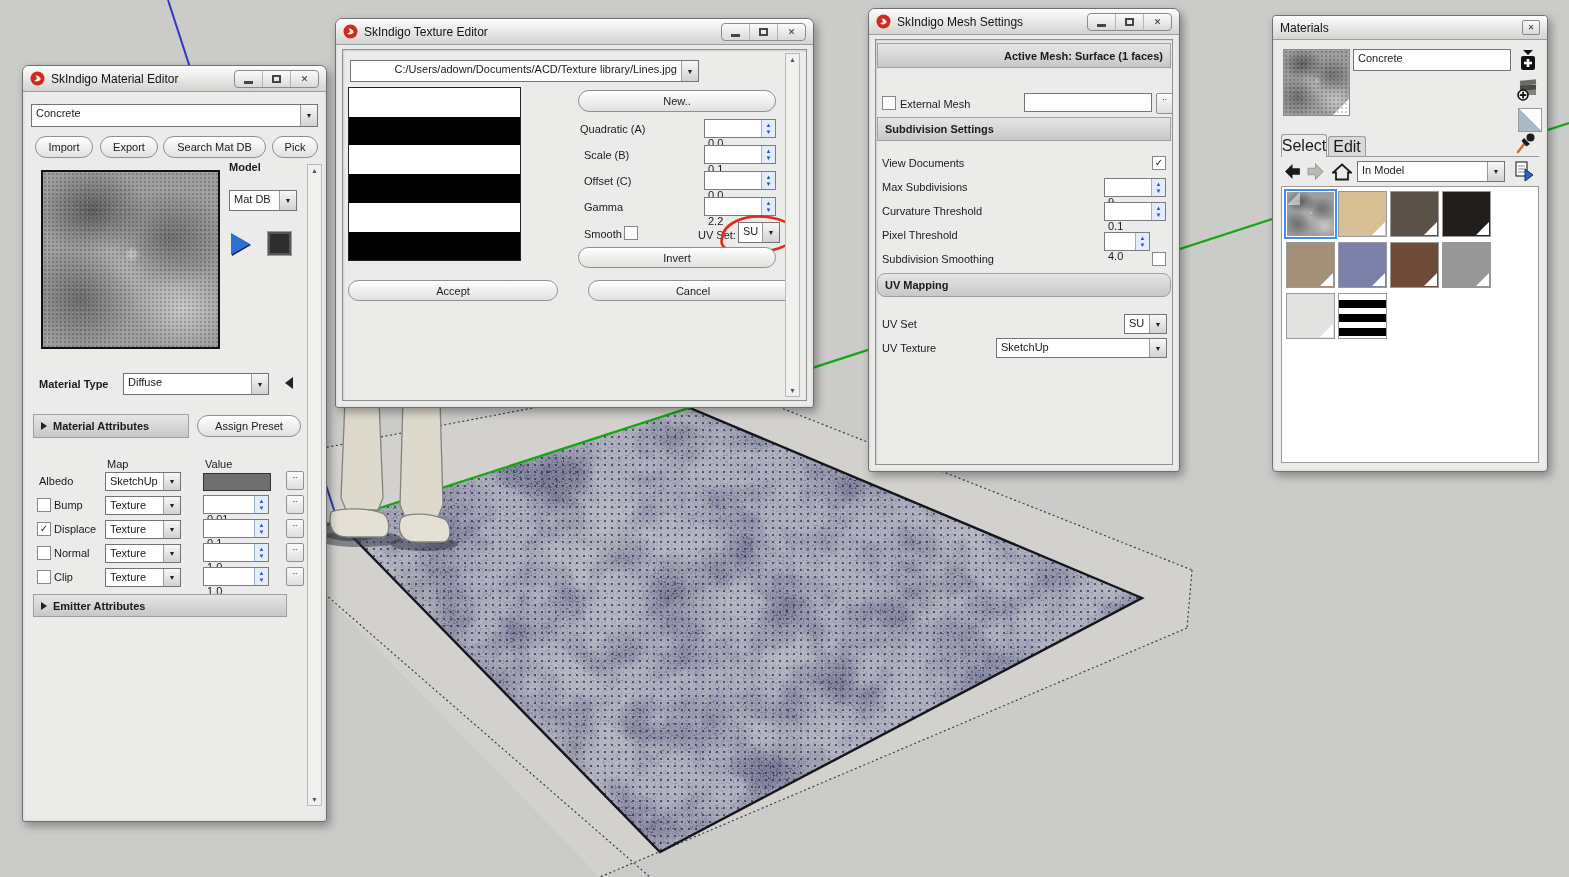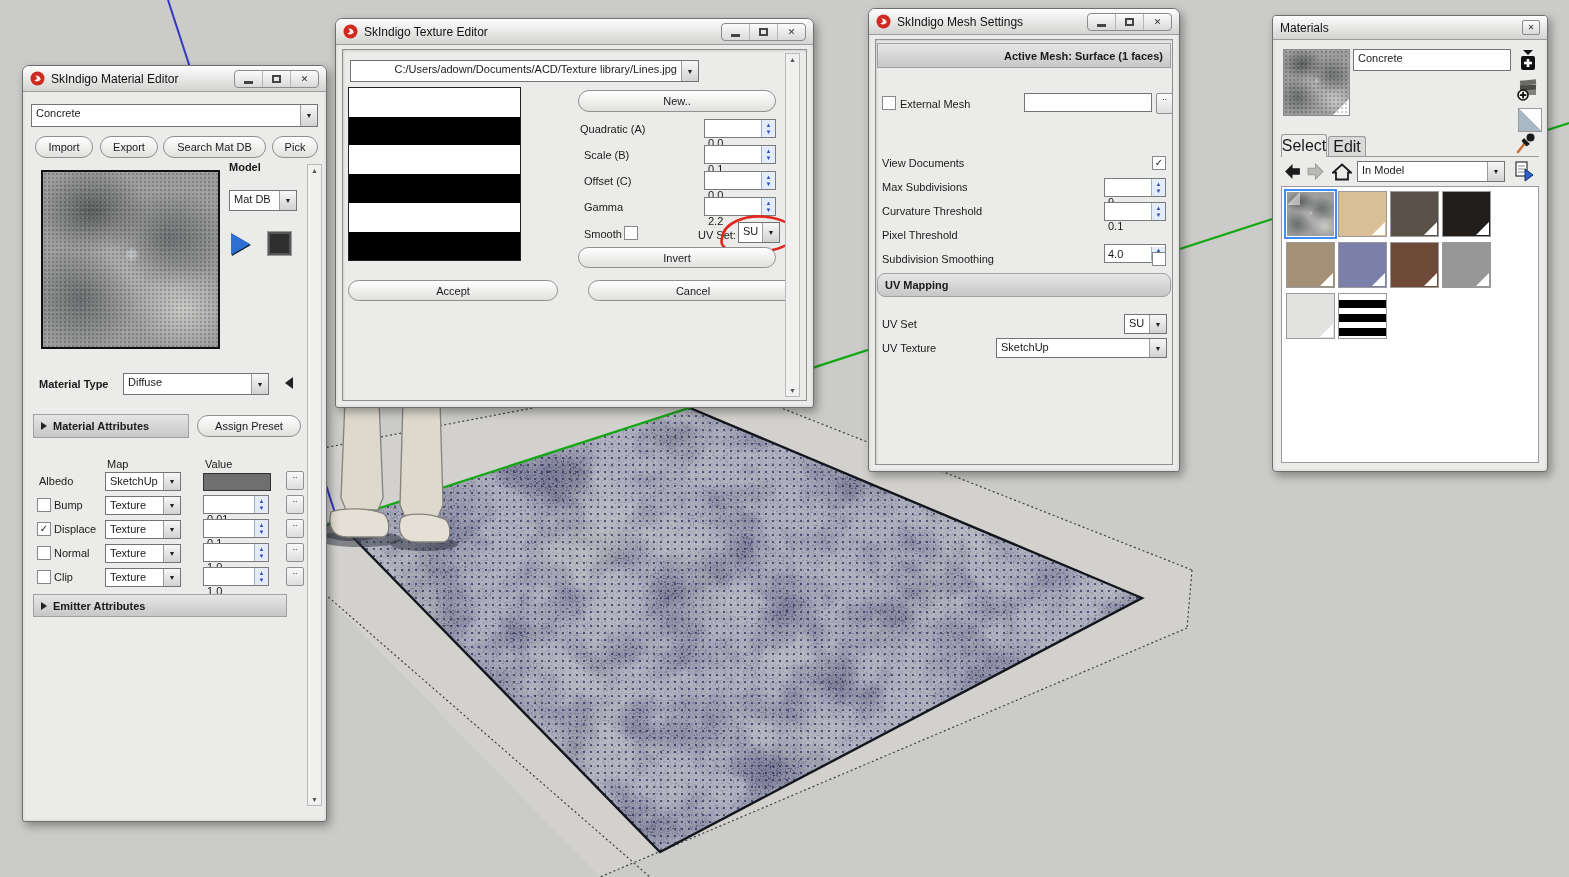--- a/index.html
+++ b/index.html
@@ -411,20 +411,23 @@
         <span>Active Mesh: Surface (1 faces)</span>
       </div>
 
   <span class="cb" style="left:13px;top:87px;"></span>
   <span class="lbl" style="left:31px;top:89px;position:absolute;">External Mesh</span>
   <div class="field" style="left:155px;top:84px;width:128px;height:19px;"></div>
   <div class="dots" style="left:287px;top:84px;width:15px;height:19px;">
         <span>..</span>
       </div>
 
+  <div class="shdr" style="left:8px;top:108px;width:294px;height:24px;">
+        <span>Subdivision Settings</span>
+      </div>
 
   <span class="lbl" style="left:13px;top:148px;position:absolute;">View Documents</span>
   <span class="cb" style="left:283px;top:147px;">✓</span>
 
   <span class="lbl" style="left:13px;top:172px;position:absolute;">Max Subdivisions</span>
   <div class="spin" style="left:235px;top:169px;width:62px;height:19px;">
         <span class="v">9</span>
         <span class="sbt">
           <i>▲</i>
           <i>▼</i>
@@ -434,21 +437,21 @@
   <span class="lbl" style="left:13px;top:196px;position:absolute;">Curvature Threshold</span>
   <div class="spin" style="left:235px;top:193px;width:62px;height:19px;">
         <span class="v">0.1</span>
         <span class="sbt">
           <i>▲</i>
           <i>▼</i>
         </span>
       </div>
 
   <span class="lbl" style="left:13px;top:220px;position:absolute;">Pixel Threshold</span>
-  <div class="spin" style="left:235px;top:235px;width:62px;height:19px;align-items:center;">
+  <div class="spin" style="left:235px;top:223px;width:46px;height:19px;">
         <span class="v">4.0</span>
         <span class="sbt">
           <i>▲</i>
           <i>▼</i>
         </span>
       </div>
 
   <span class="lbl" style="left:13px;top:244px;position:absolute;">Subdivision Smoothing</span>
   <span class="cb" style="left:283px;top:243px;"></span>
 

